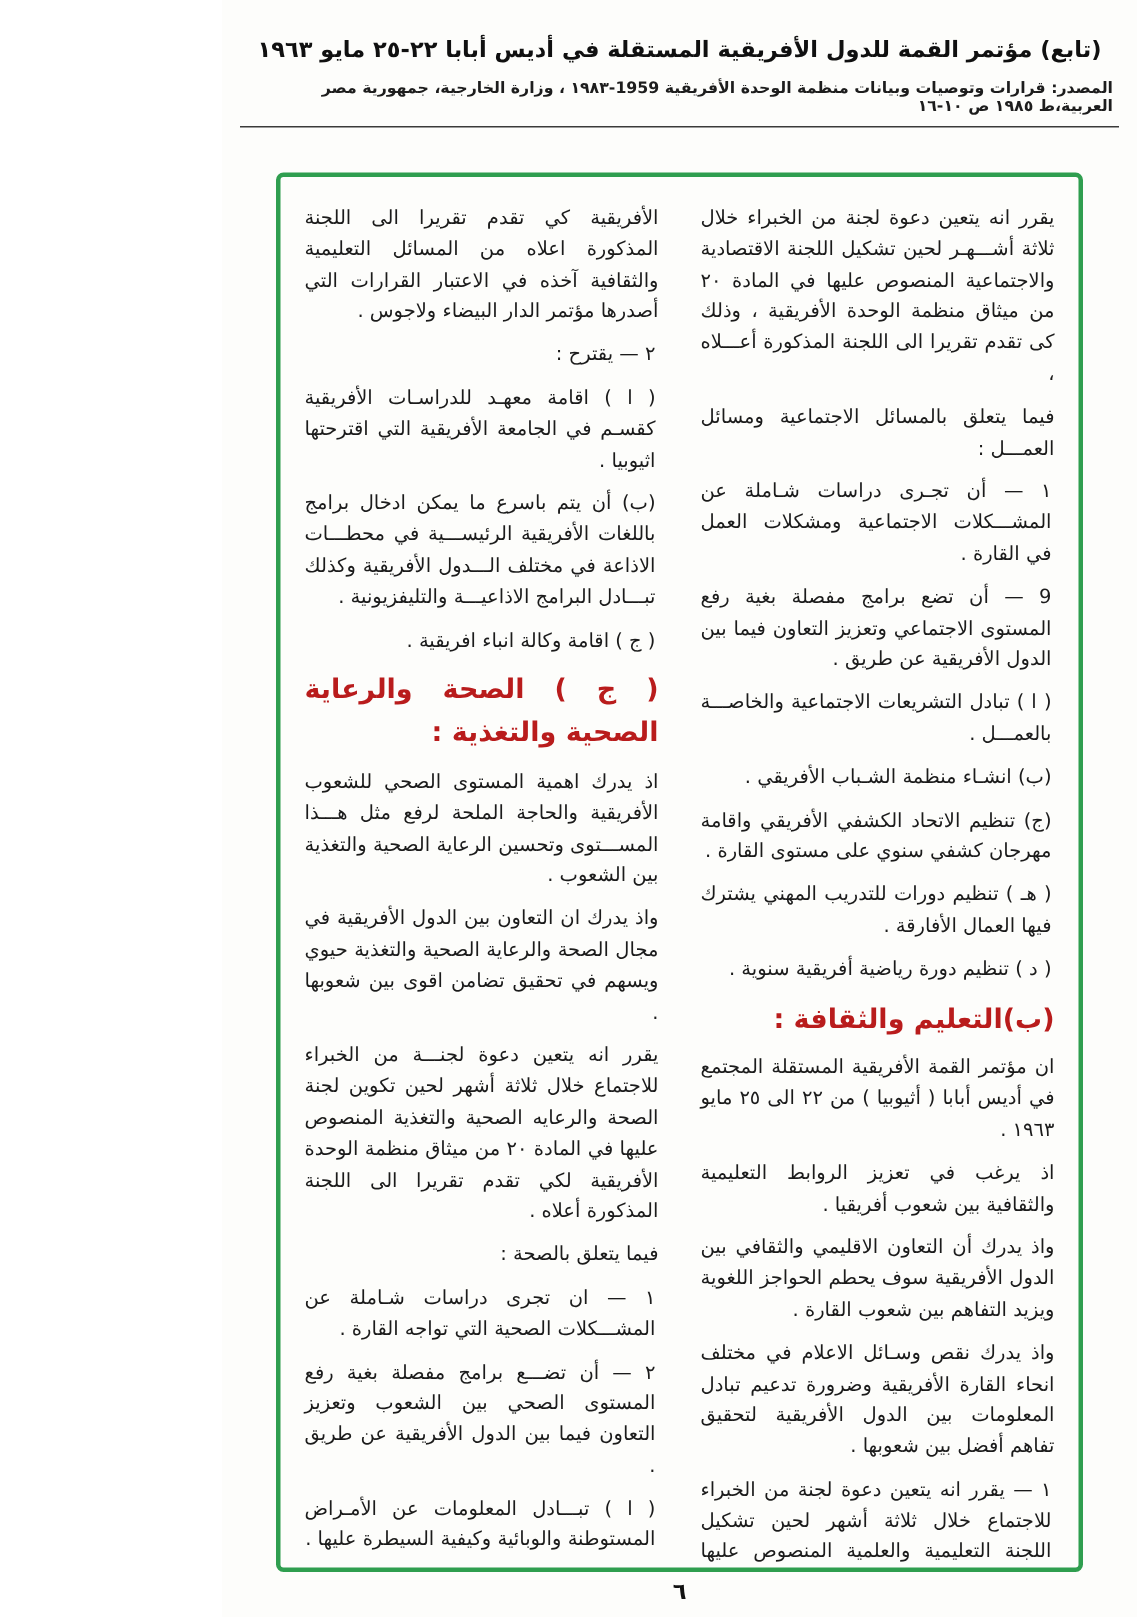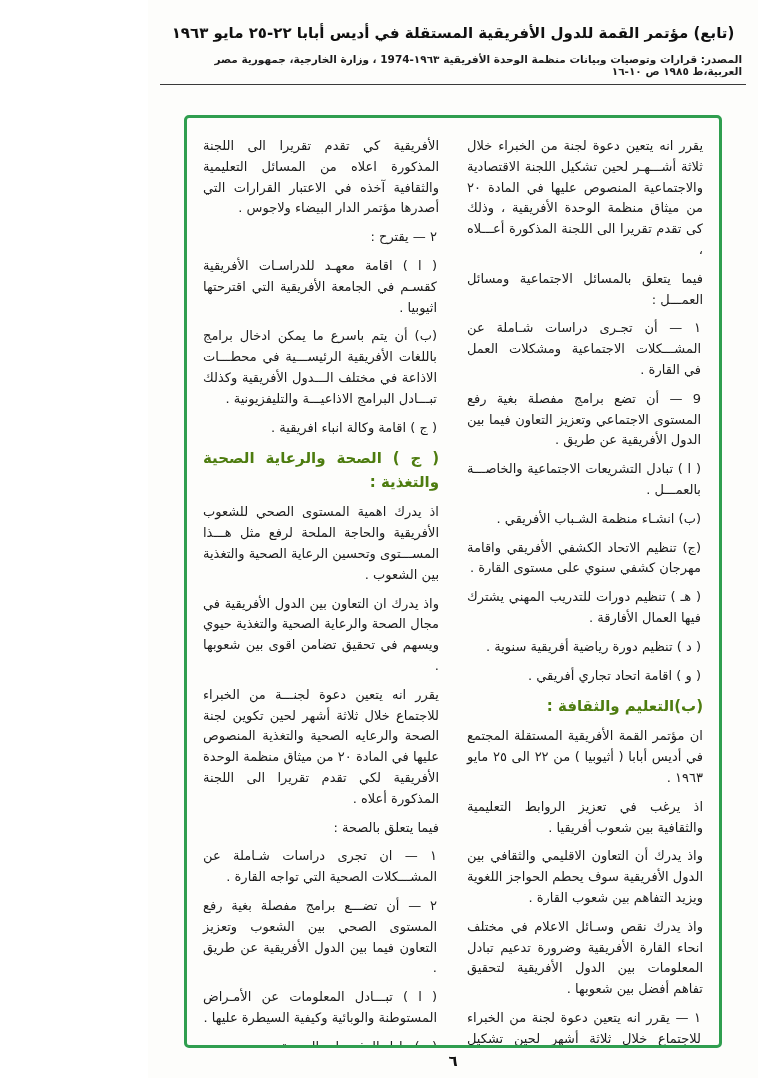--- a/index.html
+++ b/index.html
@@ -53,59 +53,58 @@
   .column {
     flex: 1 1 0;
     font-size: 13px;
     line-height: 1.6;
     text-align: justify;
     color: #1b1b1b;
   }
   .column p { margin-bottom: 8px; }
   .column p.list-item { padding-right: 2px; }
   .heading-green {
-    color: #4d7c0f;
+    color: #b91c1c;
     font-weight: bold;
-    font-size: 15px;
+    font-size: 18px;
   }
   .page-number {
     position: absolute;
     bottom: 8px;
     left: 0;
     right: 0;
     text-align: center;
     font-size: 15px;
     font-weight: bold;
     color: #111;
   }
 </style>
 </head>
 <body>
 
 <div class="sheet">
 
   <header>
     <h1 class="doc-title">(تابع)  مؤتمر القمة للدول الأفريقية المستقلة في أديس أبابا ٢٢-٢٥ مايو ١٩٦٣</h1>
-    <div class="source-line">المصدر: قرارات وتوصيات وبيانات منظمة الوحدة الأفريقية ١٩٦٣-1974 ، وزارة الخارجية، جمهورية مصر العربية،ط ١٩٨٥ ص ١٠-١٦</div>
+    <div class="source-line">المصدر: قرارات وتوصيات وبيانات منظمة الوحدة الأفريقية 1959-١٩٨٣ ، وزارة الخارجية، جمهورية مصر العربية،ط ١٩٨٥ ص ١٠-١٦</div>
     <hr class="header-divider">
   </header>
 
   <main class="content-frame">
 
     <section class="column">
       <p>يقرر انه يتعين دعوة لجنة من الخبراء خلال ثلاثة أشـــهـر لحين تشكيل اللجنة الاقتصادية والاجتماعية المنصوص عليها في المادة ٢٠ من ميثاق منظمة الوحدة الأفريقية ، وذلك كى تقدم تقريرا الى اللجنة المذكورة أعـــلاه ،</p>
       <p>فيما يتعلق بالمسائل الاجتماعية ومسائل العمـــل :</p>
       <p class="list-item">١ — أن تجـرى دراسات شـاملة عن المشـــكلات الاجتماعية ومشكلات العمل في القارة .</p>
       <p class="list-item">9 — أن تضع برامج مفصلة بغية رفع المستوى الاجتماعي وتعزيز التعاون فيما بين الدول الأفريقية عن طريق .</p>
       <p class="list-item">( ا ) تبادل التشريعات الاجتماعية والخاصـــة بالعمـــل .</p>
       <p class="list-item">(ب) انشـاء منظمة الشـباب الأفريقي .</p>
       <p class="list-item">(ج) تنظيم الاتحاد الكشفي الأفريقي واقامة مهرجان كشفي سنوي على مستوى القارة .</p>
       <p class="list-item">( هـ ) تنظيم دورات للتدريب المهني يشترك فيها العمال الأفارقة .</p>
       <p class="list-item">( د ) تنظيم دورة رياضية أفريقية سنوية .</p>
-      <p class="list-item">( و ) اقامة اتحاد تجاري أفريقي .</p>
       <p class="heading-green">(ب)التعليم والثقافة :</p>
       <p>ان مؤتمر القمة الأفريقية المستقلة المجتمع في أديس أبابا ( أثيوبيا ) من ٢٢ الى ٢٥ مايو ١٩٦٣ .</p>
       <p>اذ يرغب في تعزيز الروابط التعليمية والثقافية بين شعوب أفريقيا .</p>
       <p>واذ يدرك أن التعاون الاقليمي والثقافي بين الدول الأفريقية سوف يحطم الحواجز اللغوية ويزيد التفاهم بين شعوب القارة .</p>
       <p>واذ يدرك نقص وسـائل الاعلام في مختلف انحاء القارة الأفريقية وضرورة تدعيم تبادل المعلومات بين الدول الأفريقية لتحقيق تفاهم أفضل بين شعوبها .</p>
       <p class="list-item">١ — يقرر انه يتعين دعوة لجنة من الخبراء للاجتماع خلال ثلاثة أشهر لحين تشكيل اللجنة التعليمية والعلمية المنصوص عليها في المادة ٢٠ من ميثاق منظمة الوحدة</p>
     </section>
 
     <section class="column">
       <p>الأفريقية كي تقدم تقريرا الى اللجنة المذكورة اعلاه من المسائل التعليمية والثقافية آخذه في الاعتبار القرارات التي أصدرها مؤتمر الدار البيضاء ولاجوس .</p>

